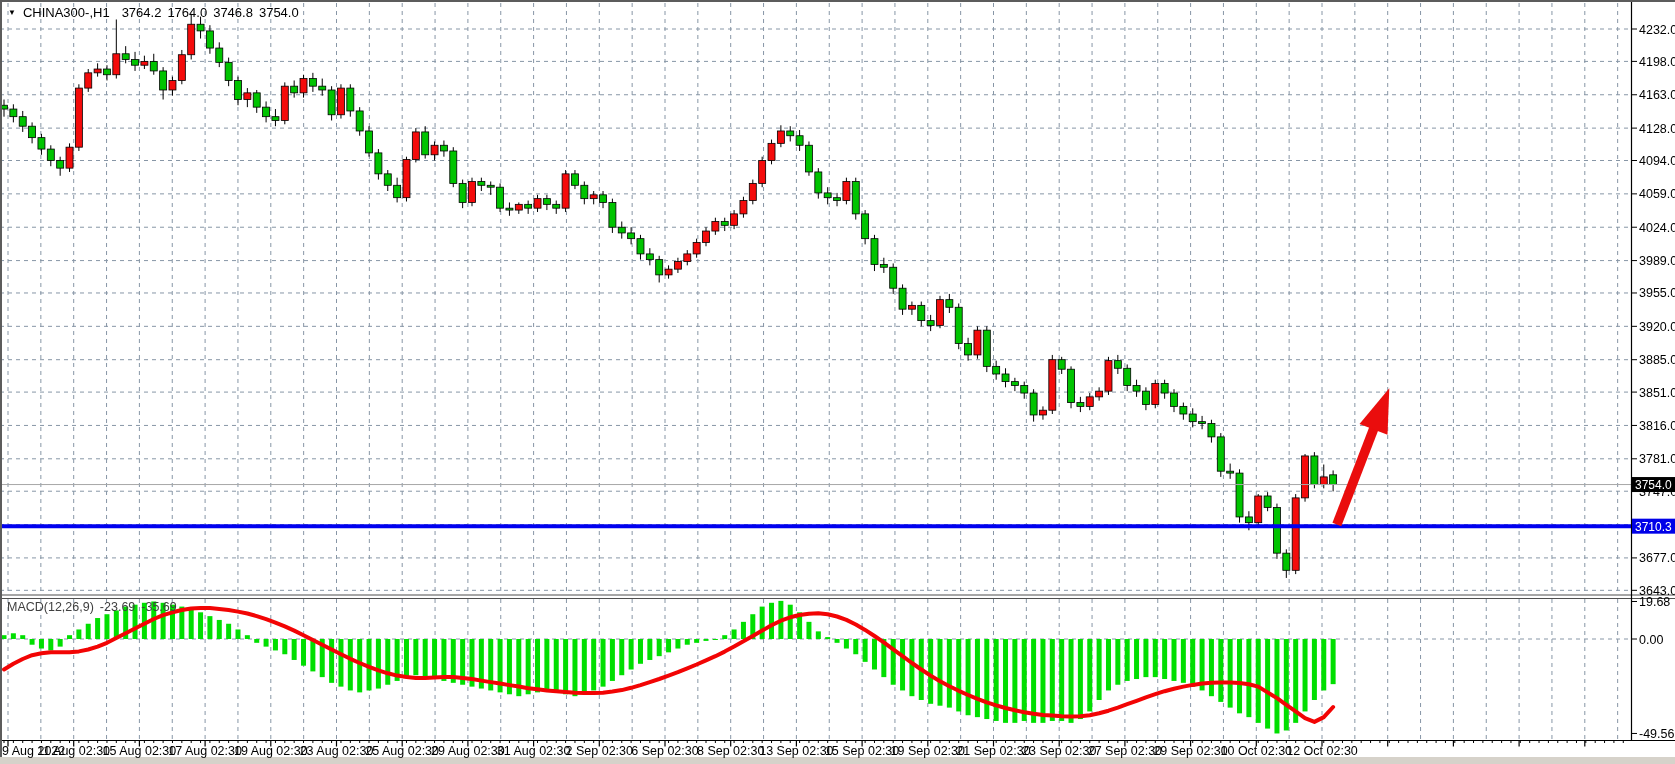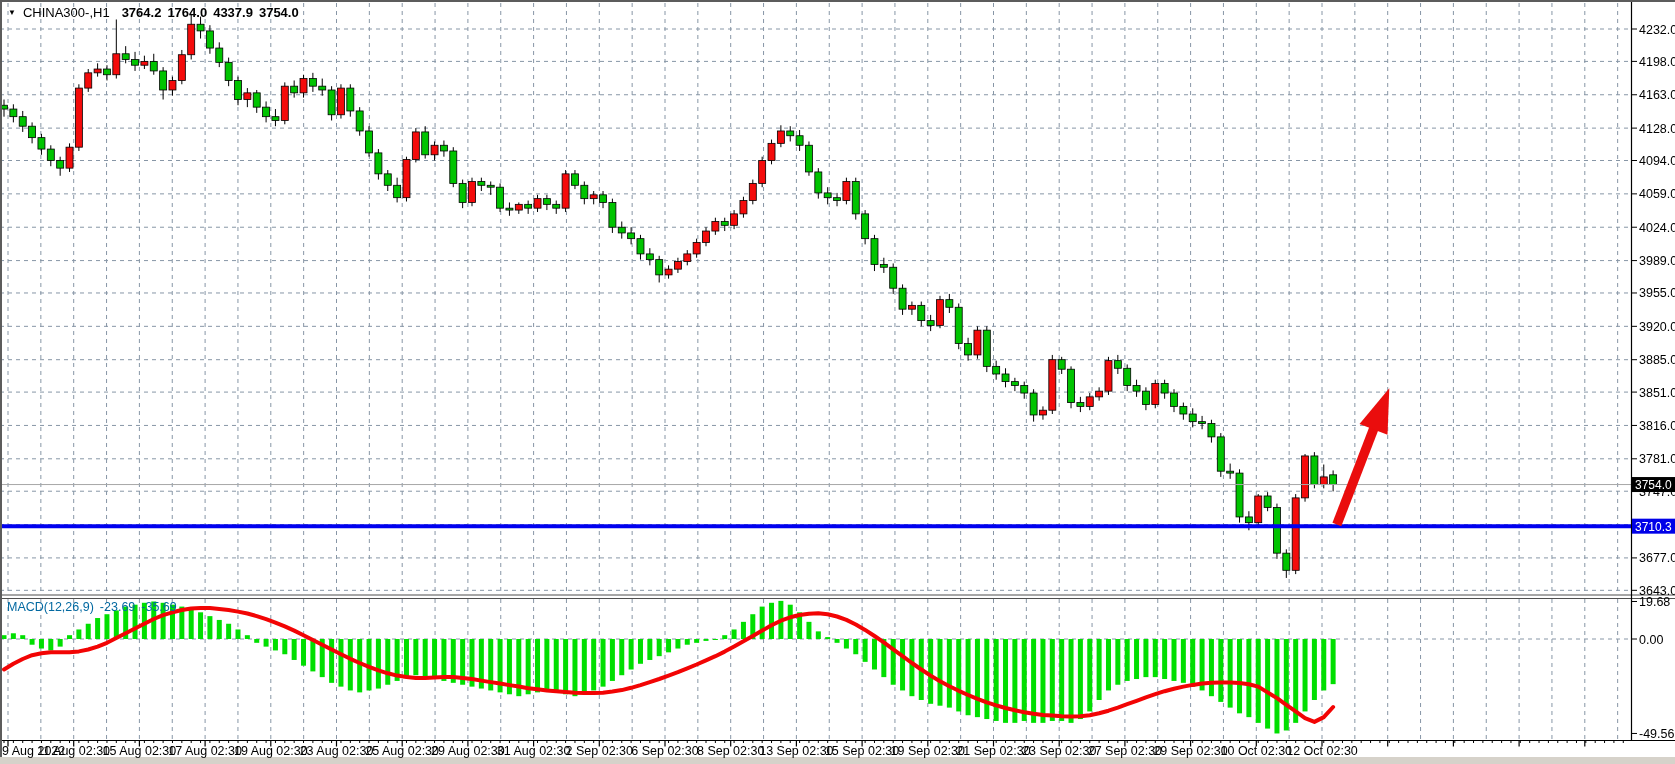--- a/index.html
+++ b/index.html
@@ -2,22 +2,22 @@
 <html><head>
 <meta charset="utf-8">
 <style>
   html,body{margin:0;padding:0;background:#d4d0c8;}
   .window{position:relative;width:1675px;height:764px;background:#fff;overflow:hidden;
           font-family:"Liberation Sans",sans-serif;}
   .window svg{position:absolute;left:0;top:0;}
   .symbol-label{position:absolute;left:8px;top:5px;font-size:13px;color:#000;white-space:nowrap;z-index:5;}
   .symbol-label .tri{font-size:8px;margin-right:7px;vertical-align:2px;cursor:pointer;}
   .symbol-label .sym{margin-right:12px;}
-  .symbol-label .v{margin-right:6px;font-weight:bold;}
-  .macd-label{position:absolute;left:7px;top:600px;font-size:12.5px;color:#0369a1;white-space:nowrap;z-index:5;}
+  .symbol-label .v{margin-right:6px;}
+  .macd-label{position:absolute;left:7px;top:600px;font-size:12.5px;color:#404040;white-space:nowrap;z-index:5;}
   .macd-label span{margin-right:6px;}
 </style>
 </head>
 <body>
 
 <div class="window">
   <svg id="chart-svg" width="1675" height="764" viewBox="0 0 1675 764">
       <rect x="0" y="0" width="1675" height="764" fill="#ffffff"></rect>
       <rect x="0" y="757" width="1675" height="7" fill="#d6d2ca"></rect>
       <g stroke="#8796a6" stroke-width="1" stroke-dasharray="4,4">
@@ -858,19 +858,19 @@
         <line x1="1519.1000000000001" y1="740" x2="1519.1000000000001" y2="746.5" stroke="#000" stroke-width="1.2"></line>
         <line x1="1584.8000000000002" y1="740" x2="1584.8000000000002" y2="746.5" stroke="#000" stroke-width="1.2"></line>
       </g>
       <g>
         <line x1="1336.864" y1="524.56" x2="1375.6385682711252" y2="423.74804583675456" stroke="#ea0d0d" stroke-width="9.5"></line>
         <polygon points="1389.3,388.3 1387.5,434.7 1359.5,424.0" fill="#ea0d0d"></polygon>
       </g>
     </svg>
 
   <div class="symbol-label">
-    <span class="tri">▼</span><span class="sym">CHINA300-,H1</span><span class="v">3764.2</span><span class="v">1764.0</span><span class="v">4337.9</span><span class="v">3754.0</span>
+    <span class="tri">▼</span><span class="sym">CHINA300-,H1</span><span class="v">3764.2</span><span class="v">1764.0</span><span class="v">3746.8</span><span class="v">3754.0</span>
   </div>
 
   <div class="macd-label">
     <span>MACD(12,26,9)</span><span>-23.69</span><span>-35.69</span>
   </div>
 </div>
 
 </body></html>

